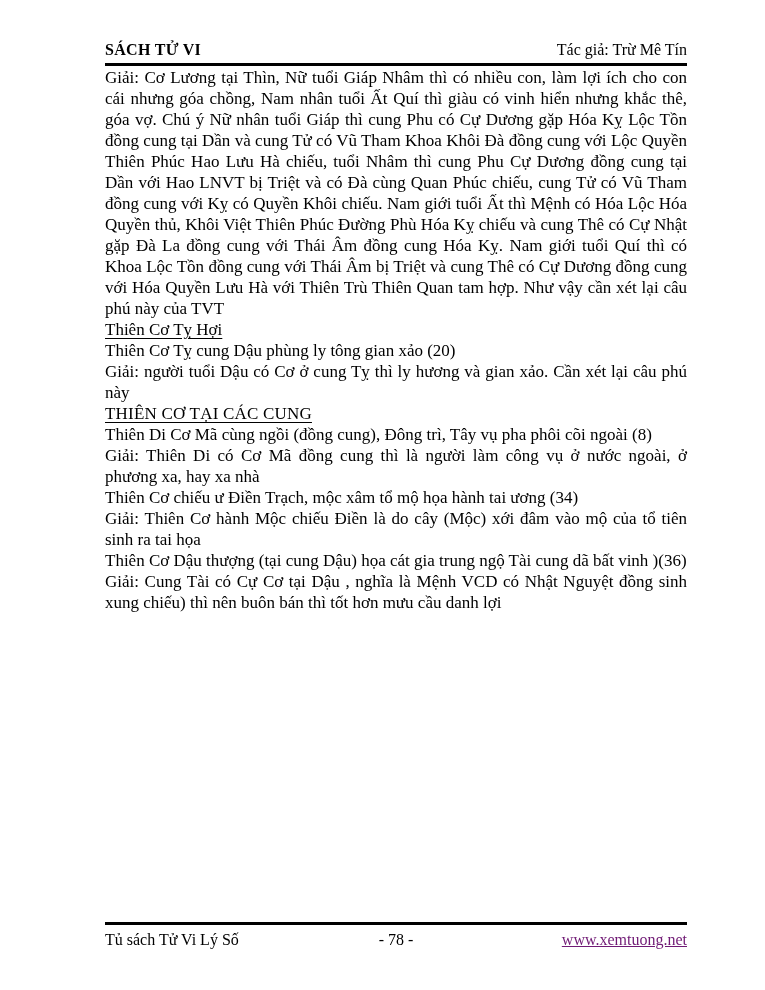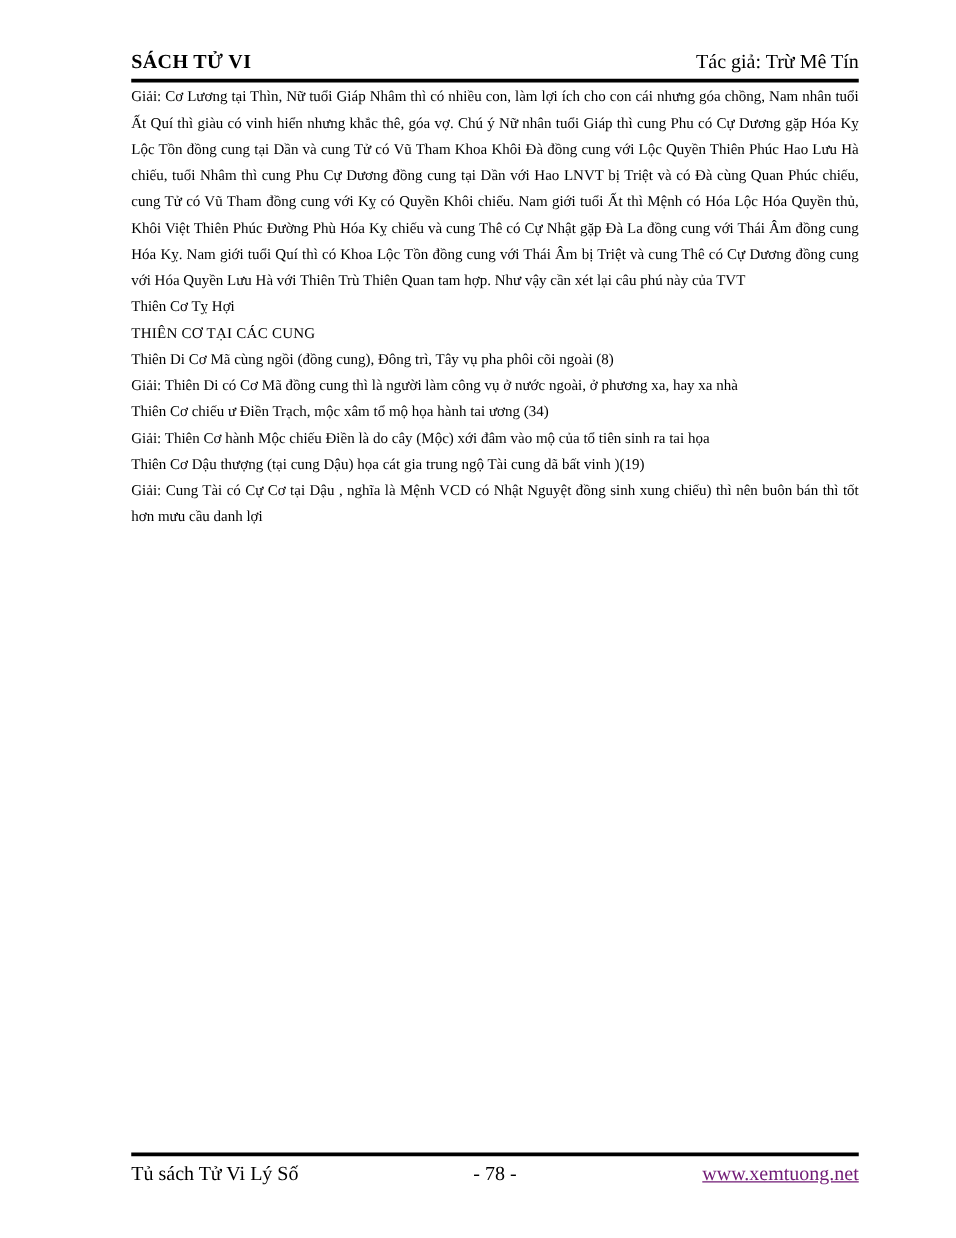--- a/index.html
+++ b/index.html
@@ -42,26 +42,27 @@
   }
   
   .content {
     position: absolute;
     left: 105px;
     right: 78px;
     top: 67px;
   }
   .content p, .content h2 {
     margin: 0;
-    font-size: 12px;
+    font-size: 17px;
     line-height: 21px;
     font-weight: normal;
   }
   .justified { text-align: justify; }
   .heading-underline {
+    text-decoration: underline;
     text-underline-offset: 3px;
   }
   .heading-caps {
     font-size: 18px;
     letter-spacing: 0.2px;
   }
   .mt-first { margin-top: 33px; }
   .mt-46 { margin-top: 46px; }
   .mt-27 { margin-top: 27px; }
   .mt-26 { margin-top: 26px; }
@@ -101,33 +102,35 @@
     <span class="book-title">SÁCH TỬ VI</span>
     <span class="author">Tác giả: Trừ Mê Tín</span>
   </div>
 
   <div class="content">
 
     <p class="justified mt-first">Giải: Cơ Lương tại Thìn, Nữ tuổi Giáp Nhâm thì có nhiều con, làm lợi ích cho con cái nhưng góa chồng, Nam nhân tuổi Ất Quí thì giàu có vinh hiển nhưng khắc thê, góa vợ. Chú ý Nữ nhân tuổi Giáp thì cung Phu có Cự Dương gặp Hóa Kỵ Lộc Tồn đồng cung tại Dần và cung Tử có Vũ Tham Khoa Khôi Đà đồng cung với Lộc Quyền Thiên Phúc Hao Lưu Hà chiếu, tuổi Nhâm thì cung Phu Cự Dương đồng cung tại Dần với Hao LNVT bị Triệt và có Đà cùng Quan Phúc chiếu, cung Tử có Vũ Tham đồng cung với Kỵ có Quyền Khôi chiếu. Nam giới tuổi Ất thì Mệnh có Hóa Lộc Hóa Quyền thủ, Khôi Việt Thiên Phúc Đường Phù Hóa Kỵ chiếu và cung Thê có Cự Nhật gặp Đà La đồng cung với Thái Âm đồng cung Hóa Kỵ. Nam giới tuổi Quí thì có Khoa Lộc Tồn đồng cung với Thái Âm bị Triệt  và cung Thê có Cự Dương đồng cung với Hóa Quyền Lưu Hà với Thiên Trù Thiên Quan tam hợp. Như vậy cần xét lại câu phú này của TVT</p>
 
     <h2 class="heading-underline mt-46">Thiên Cơ Tỵ Hợi</h2>
 
+    <p class="mt-9">Thiên Cơ Tỵ cung Dậu phùng ly tông gian xảo  (20)</p>
 
+    <p class="justified mt-7">Giải: người tuổi Dậu có Cơ ở cung Tỵ thì ly hương và gian xảo. Cần xét lại câu phú này</p>
 
     <h2 class="heading-underline heading-caps mt-18">THIÊN CƠ TẠI CÁC CUNG</h2>
 
     <p class="mt-9">Thiên Di Cơ Mã cùng ngồi (đồng cung), Đông trì, Tây vụ pha phôi cõi ngoài  (8)</p>
 
     <p class="justified mt-7">Giải: Thiên Di có Cơ Mã đồng cung thì là người làm công vụ ở nước ngoài, ở phương xa, hay xa nhà</p>
 
     <p class="mt-25">Thiên Cơ chiếu ư Điền Trạch, mộc xâm tổ mộ họa hành tai ương (34)</p>
 
     <p class="justified mt-6">Giải: Thiên Cơ hành Mộc chiếu Điền là do cây (Mộc) xới đâm vào mộ của tổ tiên sinh ra tai họa</p>
 
-    <p class="justified mt-26">Thiên Cơ Dậu thượng (tại cung Dậu) họa cát gia trung ngộ Tài cung dã bất vinh )(19)</p>
+    <p class="justified mt-26">Thiên Cơ Dậu thượng (tại cung Dậu) họa cát gia trung ngộ Tài cung dã bất vinh )(36)</p>
 
     <p class="justified mt-6">Giải: Cung Tài có Cự Cơ tại Dậu , nghĩa là Mệnh VCD có Nhật Nguyệt đồng sinh xung chiếu) thì nên buôn bán thì tốt hơn mưu cầu danh lợi</p>
 
 
   </div>
 
   <div class="footer">
     <span class="col">Tủ sách Tử Vi Lý Số</span>
     <span class="col col-center">- 78 -</span>
     <span class="col col-right">

